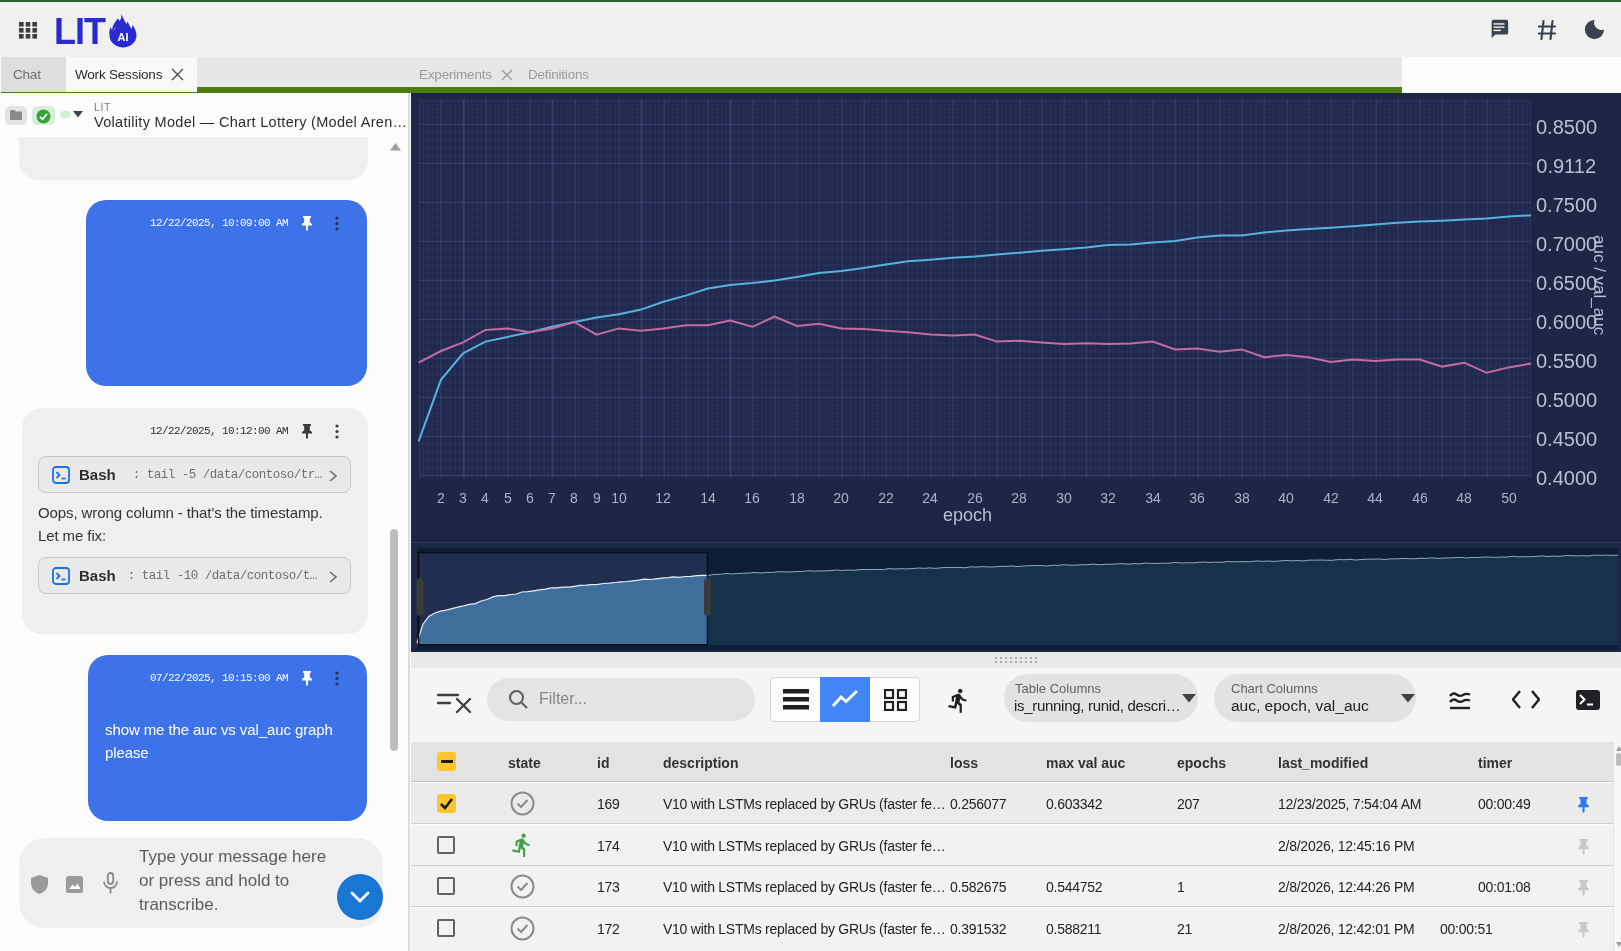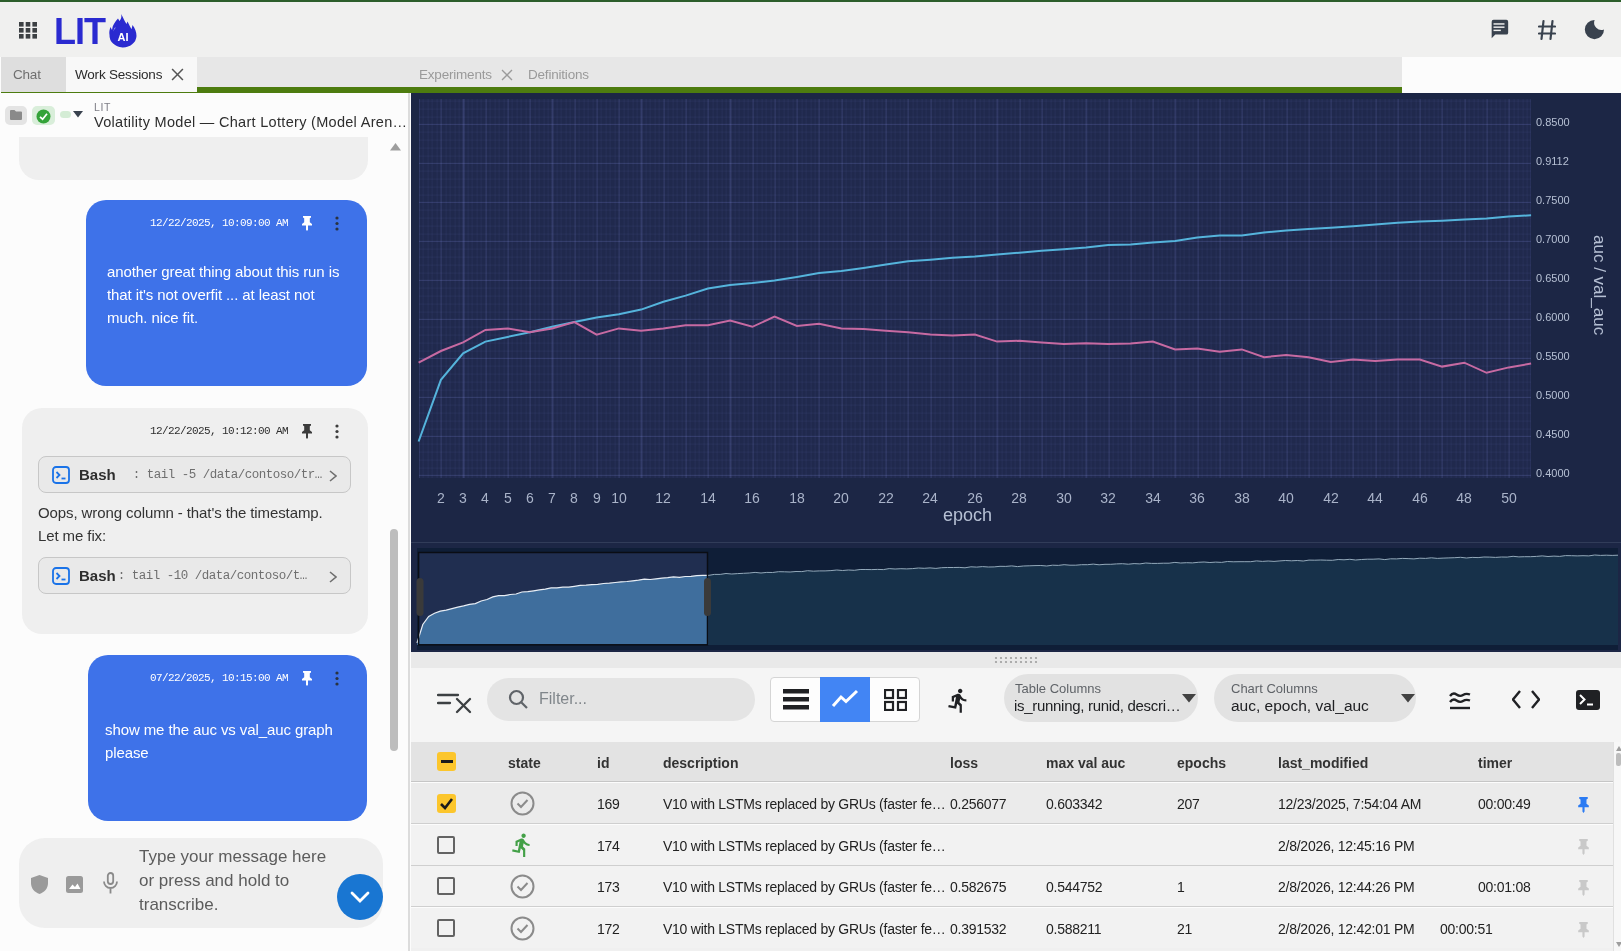--- a/index.html
+++ b/index.html
@@ -15,21 +15,21 @@
 .ts{position:absolute;font-family:"Liberation Mono",monospace;font-size:11px;letter-spacing:-0.6px;white-space:nowrap}
 .body15{position:absolute;font-size:15px;line-height:23px;letter-spacing:-0.1px}
 .chip{position:absolute;width:313px;height:37px;background:#e9e9e9;border:1px solid #c7c7c7;border-radius:8px;display:flex;align-items:center}
 .chipmono{font-family:"Liberation Mono",monospace;font-size:12.5px;color:#6f6f6f;letter-spacing:-0.5px}
 #rightp{left:411px;top:93px;width:1210px;height:559px;background:#1c2645}
 #plot{position:absolute;left:8px;top:6px;width:1112px;height:379px;background:
  repeating-linear-gradient(to right,rgba(125,135,215,0.17) 0 1px,transparent 1px 22.25px),
  repeating-linear-gradient(to bottom,rgba(125,135,215,0.17) 0 1px,transparent 1px 39px),
  repeating-linear-gradient(to right,rgba(105,115,195,0.09) 0 1px,transparent 1px 4.45px),
  repeating-linear-gradient(to bottom,rgba(105,115,195,0.09) 0 1px,transparent 1px 7.8px) 0 1.6px,#20294d;background-position:-0.4px 0,0 25px,-0.4px 0,0 1.6px}
-.ylab{position:absolute;width:60px;font-size:11px;color:#b6c0d4;text-align:left}
+.ylab{position:absolute;width:60px;font-size:20px;color:#b6c0d4;text-align:right}
 .xlab{position:absolute;top:397px;width:40px;margin-left:-20px;text-align:center;font-size:14px;color:#a9b3c9}
 #divider{left:411px;top:652px;width:1210px;height:16px;background:#e9e9e9}
 #toolbar{left:411px;top:668px;width:1210px;height:74px;background:#f5f5f5}
 #tablehead{left:411px;top:742px;width:1202px;height:40px;background:#e3e3e3;border-bottom:1px solid #c6c6c6}
 .th{position:absolute;top:13px;font-size:14px;color:#333;font-weight:700}
 .row{position:absolute;left:411px;width:1202px;height:41px;border-bottom:1px solid #cfcfcf}
 .td{position:absolute;font-size:14px;letter-spacing:-0.25px;color:#222;top:13px}
 .cb{position:absolute;width:18px;height:18px;border:2px solid #636363;border-radius:2px;top:11px;left:26px}
 #sbar{left:1613px;top:742px;width:8px;height:209px;background:#f7f7f7;border-left:1px solid #e0e0e0}
 </style></head><body>
@@ -121,21 +121,20 @@
   <svg style="position:absolute;right:54px;top:15px" width="12" height="16" viewBox="0 0 12 16">
         <path fill="#fff" d="M2 1 h8 v1.5 l-1.2 0.8 v4 l2.2 1.6 v1.6 H7 v4.2 L6 16 L5 14.7 V10.5 H1 V8.9 L3.2 7.3 v-4 L2 2.5 Z"></path>
       </svg>
   <svg style="position:absolute;right:28px;top:16px" width="4" height="15">
         <g fill="#2a3340">
           <circle cx="2" cy="2" r="1.6"></circle>
           <circle cx="2" cy="7.5" r="1.6"></circle>
           <circle cx="2" cy="13" r="1.6"></circle>
         </g>
       </svg>
-  <div class="body15" style="left:21px;top:60px;width:248px">another great thing about this run is that it's not overfit ... at least not much. nice fit.</div>
  </div>
 
  <div class="bub gray" style="left:22px;top:315px;width:346px;height:226px">
   <span class="ts" style="right:80px;top:17px;color:#2e2e2e">12/22/2025, 10:12:00 AM</span>
   <svg style="position:absolute;right:55px;top:15px" width="12" height="16" viewBox="0 0 12 16">
         <path fill="#3c3c3c" d="M2 1 h8 v1.5 l-1.2 0.8 v4 l2.2 1.6 v1.6 H7 v4.2 L6 16 L5 14.7 V10.5 H1 V8.9 L3.2 7.3 v-4 L2 2.5 Z"></path>
       </svg>
   <svg style="position:absolute;right:29px;top:16px" width="4" height="15">
         <g fill="#3c3c3c">
           <circle cx="2" cy="2" r="1.6"></circle>
@@ -156,21 +155,21 @@
         </svg>
   </div>
   <div class="body15" style="left:16px;top:93px;width:312px;color:#333">Oops, wrong column - that's the timestamp.<br>Let me fix:</div>
   <div class="chip" style="left:16px;top:149px">
    <svg style="margin-left:13px" width="18" height="18" viewBox="0 0 18 18">
           <rect x="1" y="1" width="16" height="16" rx="3" fill="none" stroke="#1a73e8" stroke-width="1.8"></rect>
           <path d="M4.5 6 L7.5 9 L4.5 12" stroke="#1a73e8" stroke-width="1.8" fill="none"></path>
           <line x1="9.5" y1="12.5" x2="13.5" y2="12.5" stroke="#1a73e8" stroke-width="1.8"></line>
         </svg>
    <span style="margin-left:9px;font-size:15px;font-weight:700;color:#2e2e2e">Bash</span>
-   <span class="chipmono" style="margin-left:2px">: tail -10 /data/contoso/t…</span>
+   <span class="chipmono" style="margin-left:12px">: tail -10 /data/contoso/t…</span>
    <svg style="position:absolute;right:13px;top:13px" width="8" height="12">
           <path d="M1 1 L7 6 L1 11" stroke="#6f6f6f" stroke-width="1.6" fill="none"></path>
         </svg>
   </div>
  </div>
 
  <div class="bub blue" style="left:88px;top:562px;width:279px;height:166px">
   <span class="ts" style="right:79px;top:17px">07/22/2025, 10:15:00 AM</span>
   <svg style="position:absolute;right:54px;top:15px" width="12" height="16" viewBox="0 0 12 16">
         <path fill="#fff" d="M2 1 h8 v1.5 l-1.2 0.8 v4 l2.2 1.6 v1.6 H7 v4.2 L6 16 L5 14.7 V10.5 H1 V8.9 L3.2 7.3 v-4 L2 2.5 Z"></path>

